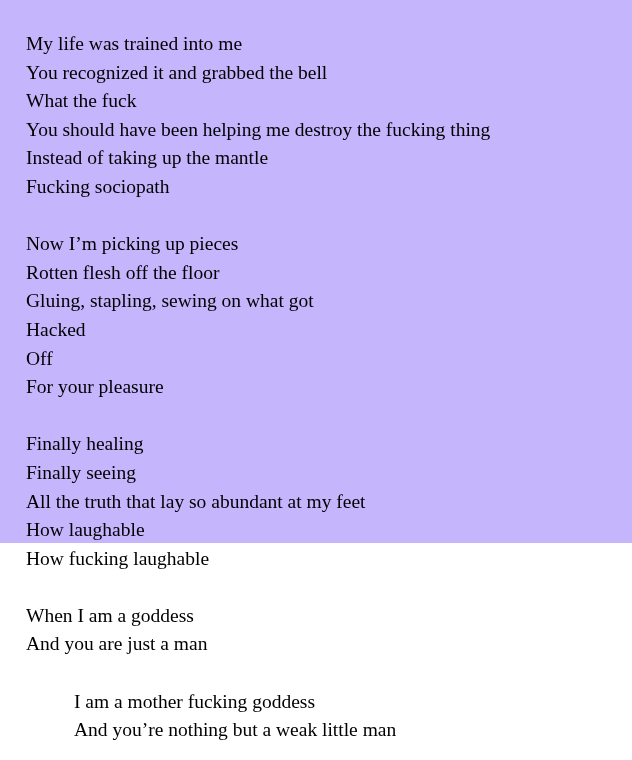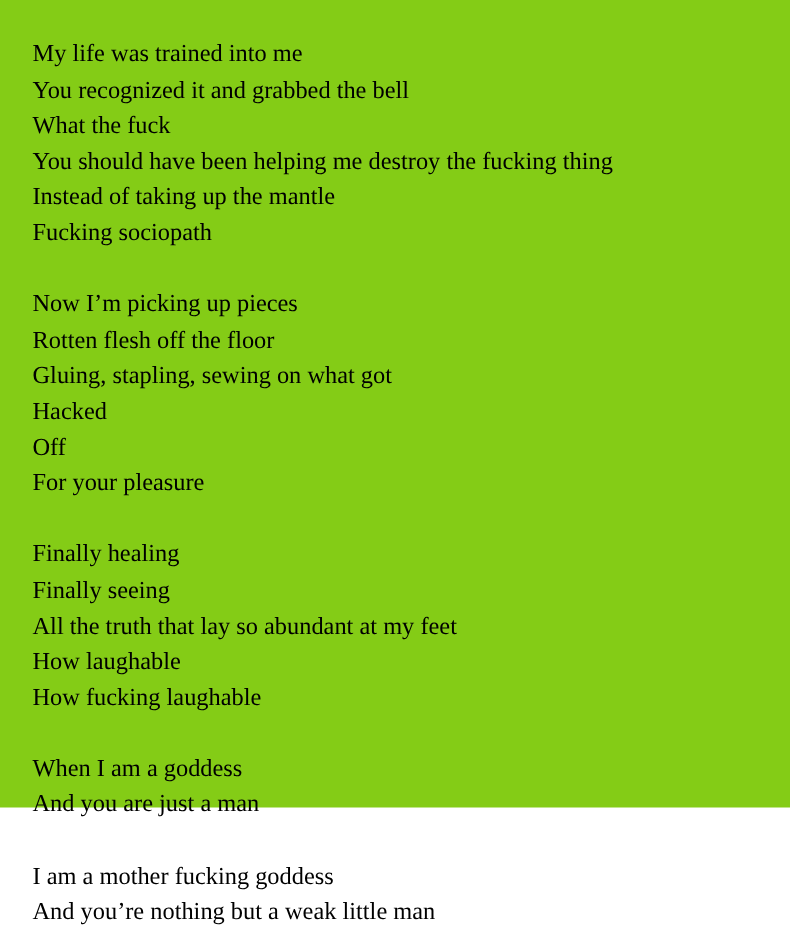--- a/index.html
+++ b/index.html
@@ -10,34 +10,35 @@
   body {
     width: 632px;
     height: 760px;
     font-family: "Liberation Serif", "DejaVu Serif", serif;
     color: #000000;
     overflow: hidden;
   }
   .page {
     box-sizing: border-box;
     width: 632px;
-    height: 646px;
+    height: 543px;
     padding: 30px 24px 0 26px;
-    background: #84cc16;
+    background: #c4b5fd;
   }
   .poem {
     font-size: 19.5px;
     line-height: 28.6px;
     white-space: pre-wrap;
   }
   .stanza {
     margin: 0 0 28.6px 0;
   }
   .stanza:last-child {
     margin-bottom: 0;
+    margin-left: 48px;
   }
   .line {
     display: block;
     white-space: pre;
   }
 </style>
 </head>
 <body>
 
 <div class="page">

